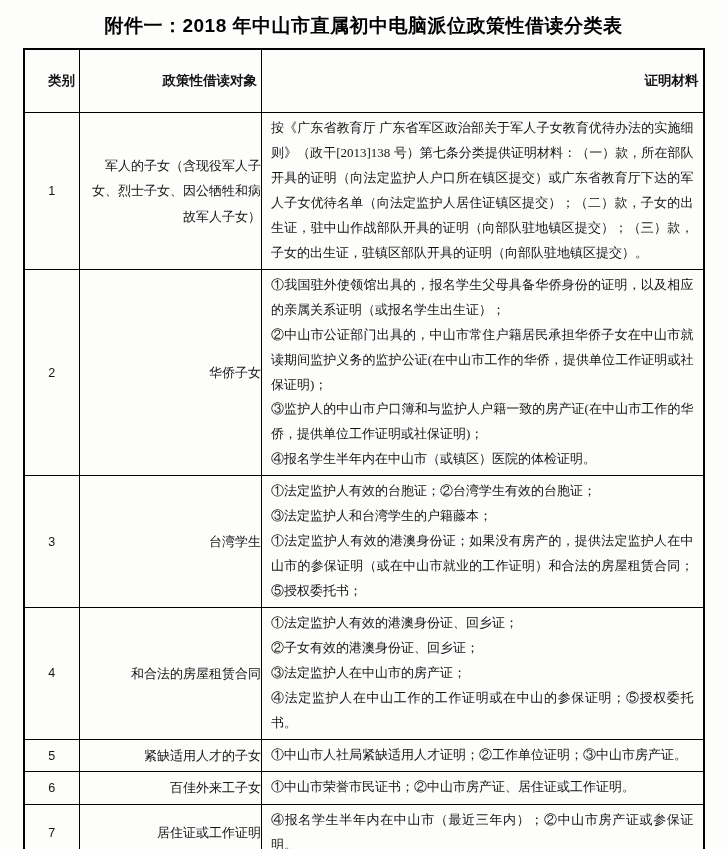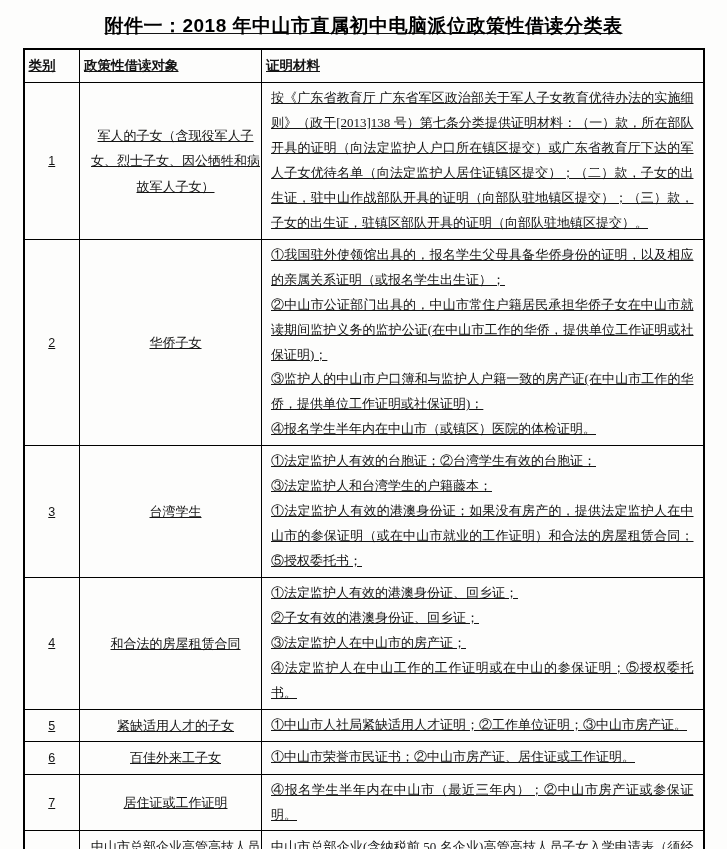--- a/index.html
+++ b/index.html
@@ -8,21 +8,20 @@
     background:#f2f2f0;
     font-family:"Liberation Serif", serif;
   }
   .page{
     position:relative;
     width:727px;height:849px;
     background:#fdfdfc;
     color:#141414;
     overflow:hidden;
     box-sizing:border-box;
-    text-decoration:underline;
   }
   .doc-title{
     text-align:center;
     font-family:"Liberation Sans", sans-serif;
     font-weight:bold;
     font-size:19px;
     letter-spacing:0.5px;
     padding-top:13px;
     color:#000;
   }
@@ -35,35 +34,35 @@
   }
   .policy-table th, .policy-table td{
     border:1px solid #000;
     padding:3px 8px;
     font-size:13px;
     vertical-align:middle;
     word-break:break-all;
   }
   .policy-table th{
     font-weight:bold;
-    text-align:left;
+    text-align:right;
     font-size:13.5px;
     height:24px;
-    padding:4px 4px;
+    padding:19px 4px;
   }
   col.c-cat{width:56px;}
   col.c-target{width:182px;}
   col.c-mat{width:auto;}
   td.cell-category{
     text-align:center;
     font-family:"Liberation Sans", sans-serif;
     font-size:12.5px;
   }
   td.cell-target{
-    text-align:center;
+    text-align:right;
     line-height:1.95;
     padding-left:10px;
     padding-right:0;
   }
   td.cell-materials{
     text-align:justify;
     white-space:pre-line;
     line-height:1.92;
     padding-left:9px;
     padding-right:9px;

